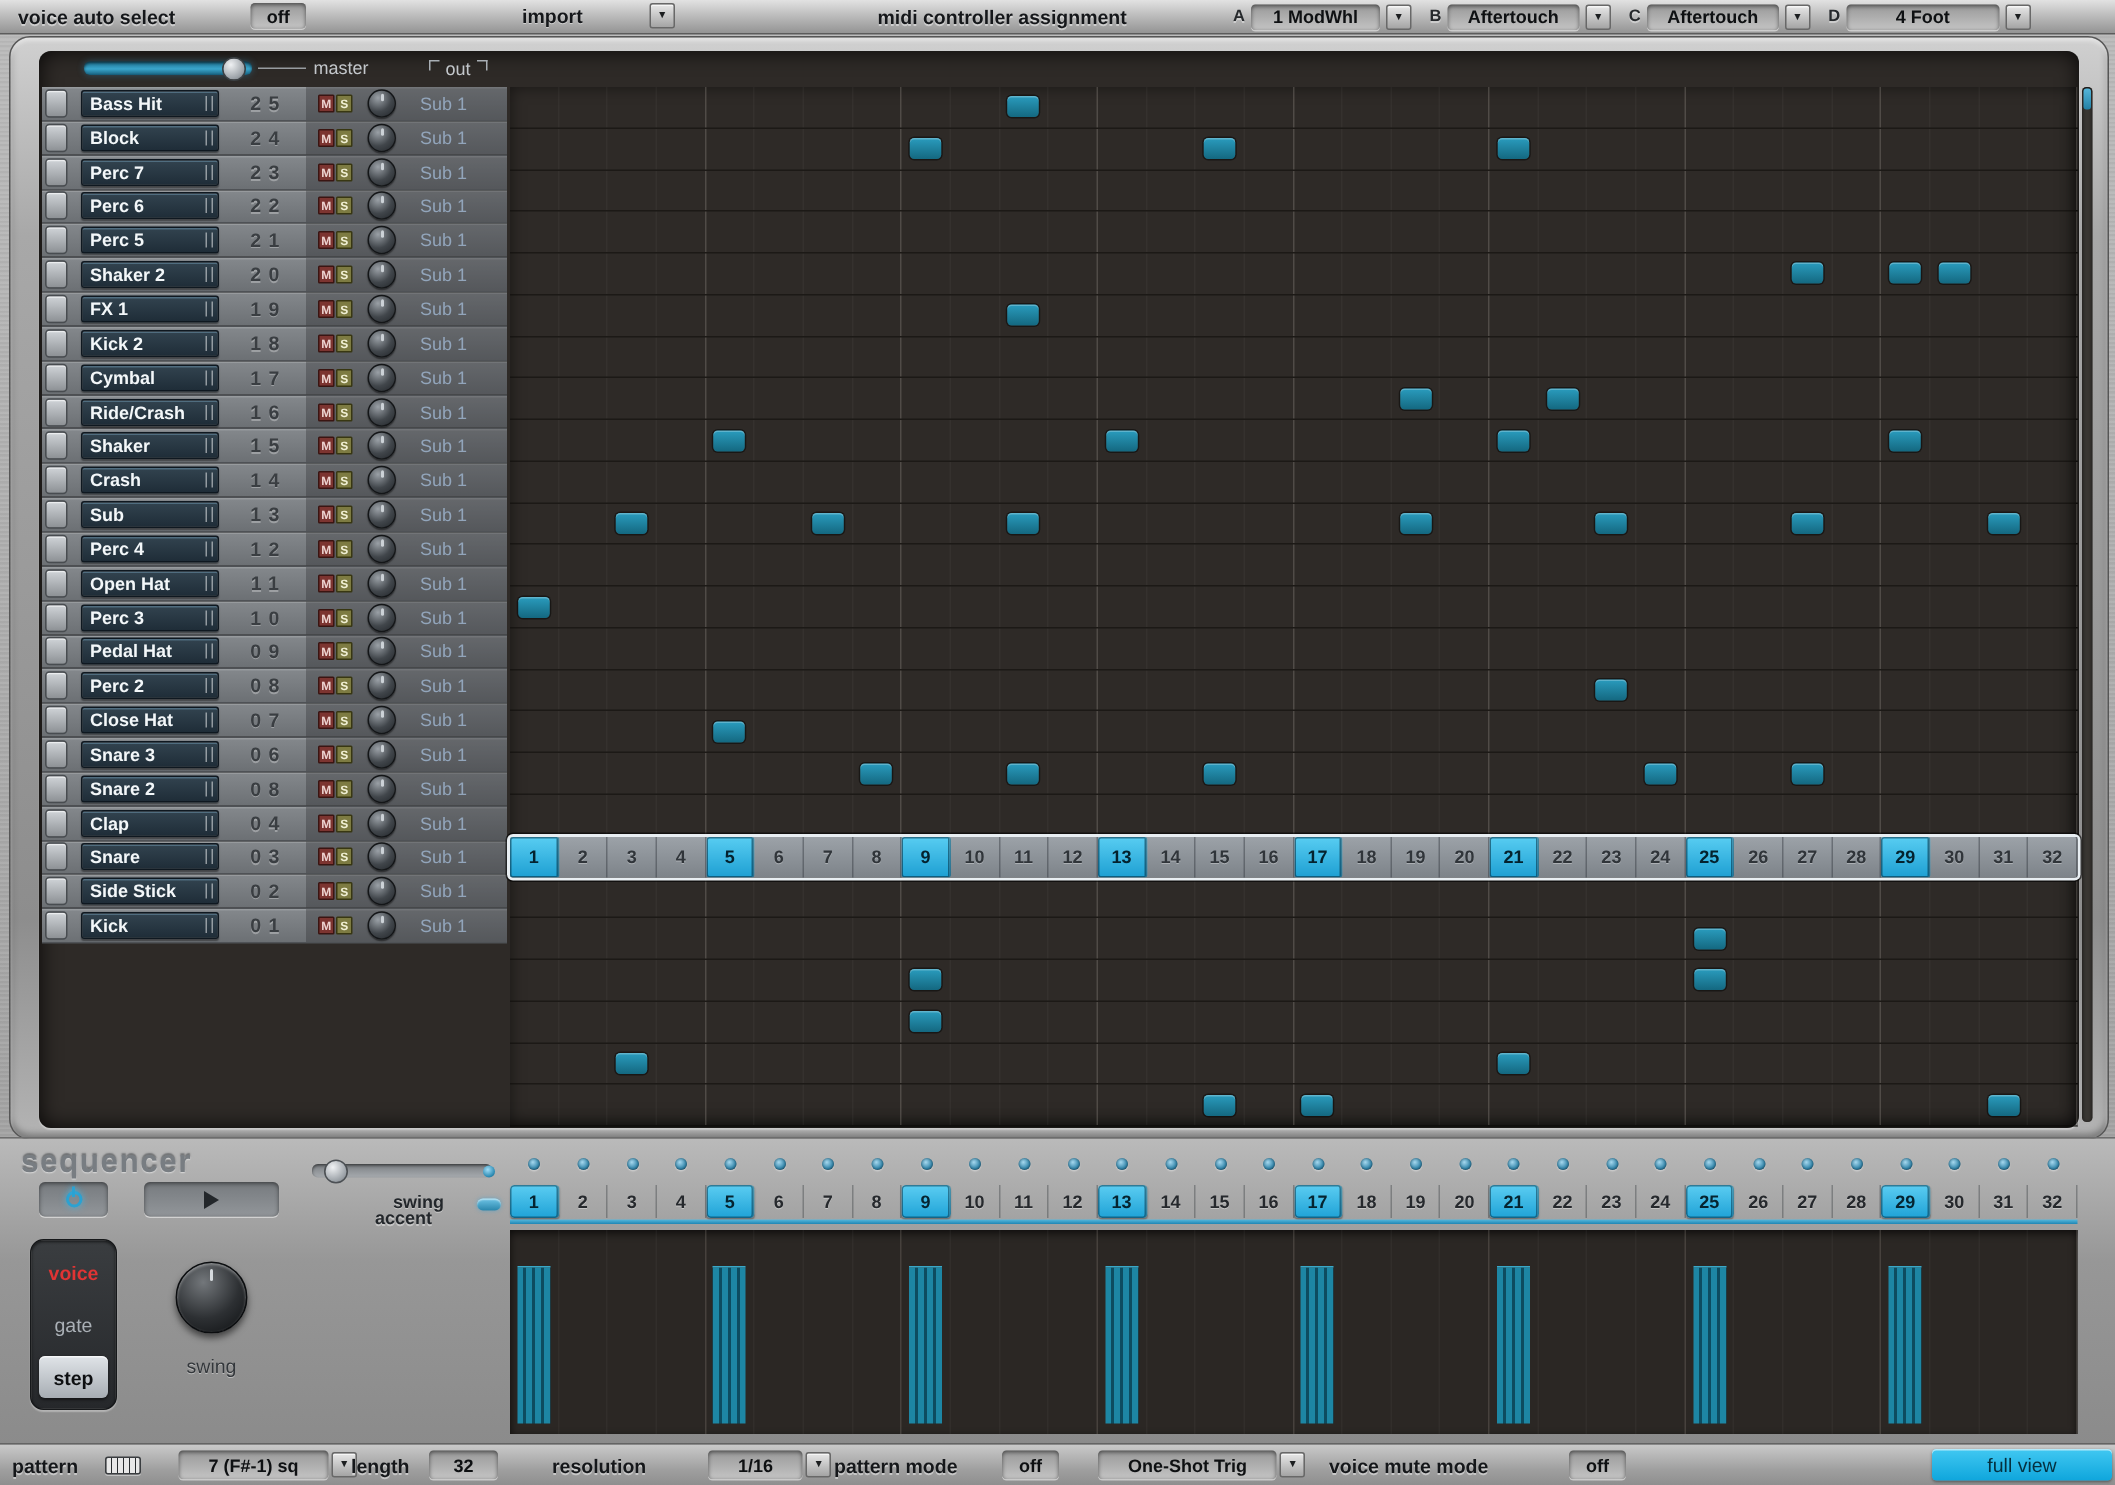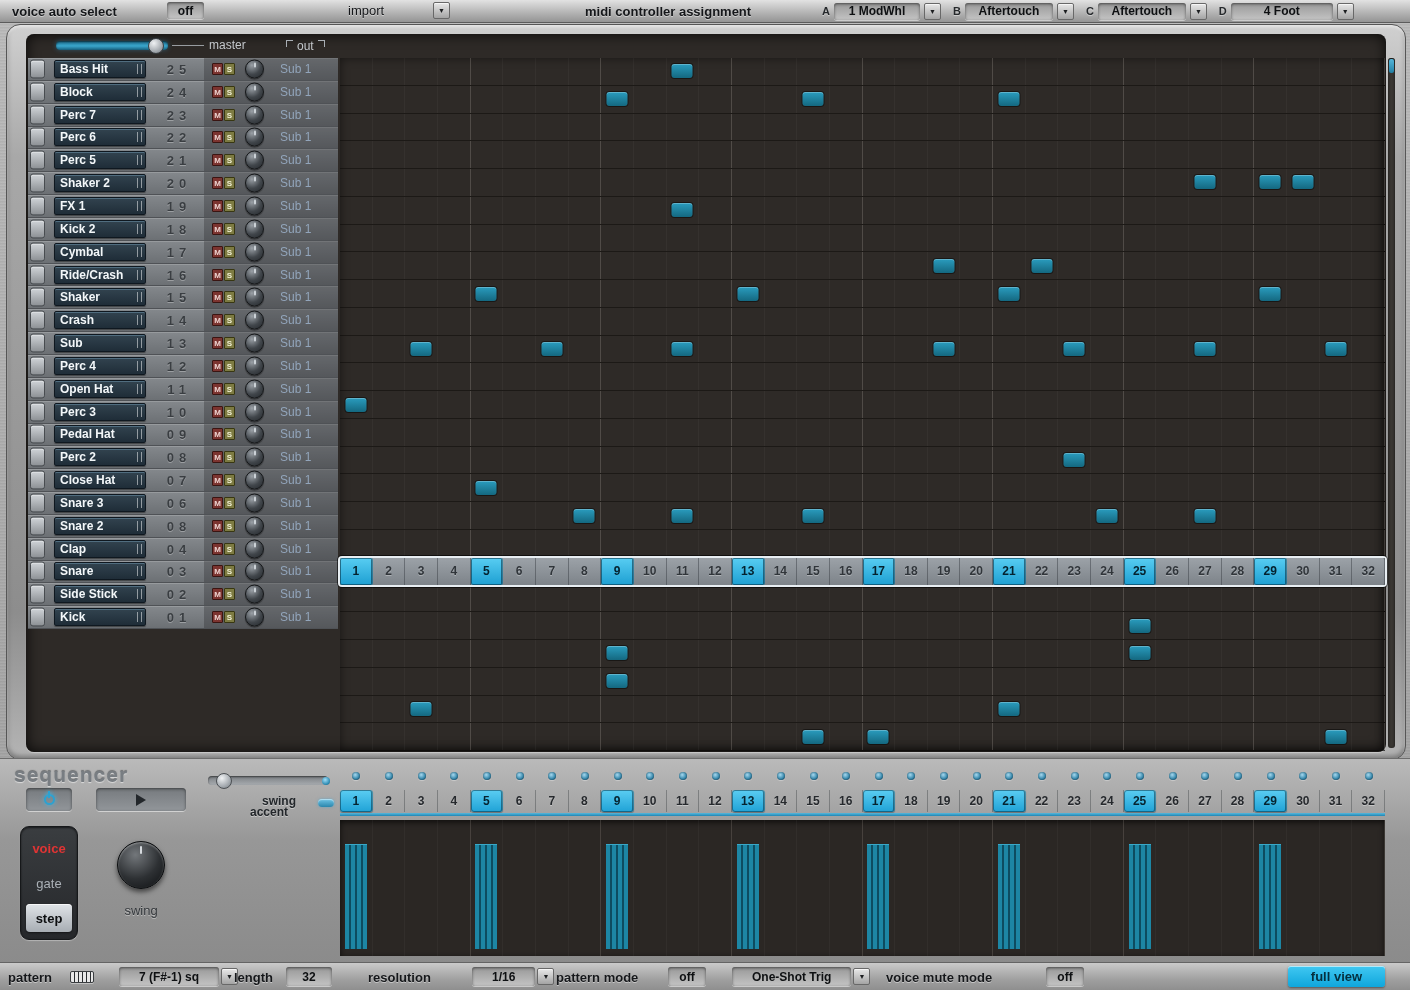--- a/index.html
+++ b/index.html
@@ -8,21 +8,21 @@
     background:
       repeating-linear-gradient(0deg, rgba(255,255,255,.035) 0 1px, rgba(0,0,0,.04) 2px 3px),
       linear-gradient(180deg,#bcbcbc,#9e9e9e);}
 
   
   .top-bar{position:absolute;left:0;top:0;width:1410px;height:22px;
     background:linear-gradient(#e2e2e2,#b6b6b6 55%,#949494);
     border-bottom:1px solid #5c5c5c;z-index:6;}
   .tb-label{position:absolute;top:4px;font-size:13px;font-weight:bold;color:#15171a;
     text-shadow:0 1px 0 rgba(255,255,255,.45);white-space:nowrap;}
-  .inline-label{font-size:13px;font-weight:normal;color:#15171a;text-shadow:0 1px 0 rgba(255,255,255,.45);}
+  .inline-label{font-size:13px;font-weight:bold;color:#15171a;text-shadow:0 1px 0 rgba(255,255,255,.45);}
   .well{background:linear-gradient(#989898,#c4c4c4);box-shadow:inset 0 1px 3px rgba(0,0,0,.55),0 1px 0 rgba(255,255,255,.5);
     border-radius:3px;color:#0e1012;font-size:12px;font-weight:bold;display:flex;align-items:center;justify-content:center;
     box-sizing:border-box;white-space:nowrap;}
   .dd-btn{width:17px;height:17px;background:linear-gradient(#e8e8e8,#a4a4a4);border:1px solid #686868;border-radius:2px;
     display:flex;align-items:center;justify-content:center;font-size:7px;color:#1c1e20;
     box-shadow:inset 0 1px 0 rgba(255,255,255,.65);box-sizing:border-box;flex:0 0 auto;}
   .import-wrap{position:absolute;left:348px;top:2px;width:102px;height:17px;display:flex;align-items:center;justify-content:space-between;}
   #assignments{position:absolute;left:822px;top:2px;height:18px;display:flex;gap:12px;align-items:center;}
   .ass-group{display:flex;align-items:center;gap:4px;}
   .slot-label{font-size:11px;font-weight:bold;color:#26292c;text-shadow:0 1px 0 rgba(255,255,255,.4);}
@@ -162,23 +162,23 @@
   
   .bottom-bar{position:absolute;left:0;top:962px;width:1410px;height:28px;
     background:linear-gradient(#cacaca,#9f9f9f 60%,#8d8d8d);border-top:1px solid #646464;z-index:6;}
   .bb-label{position:absolute;top:7px;font-size:13px;font-weight:bold;color:#15171a;
     text-shadow:0 1px 0 rgba(255,255,255,.45);white-space:nowrap;}
   .bb-well{position:absolute;top:4px;height:19px;}
   .dd-wrap{position:absolute;top:4px;height:19px;display:flex;gap:2px;align-items:center;}
   .dd-wrap .well{height:19px;flex:1;padding:0 20px;margin-left:20px;}
   .kbd-icon{position:absolute;left:70px;top:8px;width:24px;height:12px;border:1px solid #3a3d40;border-radius:2px;
     background:repeating-linear-gradient(90deg,#e8e8e8 0 3px,#2a2d30 3px 4px);box-shadow:0 1px 0 rgba(255,255,255,.4);box-sizing:border-box;}
-  .full-view-btn{position:absolute;left:1288px;top:3px;width:97px;height:21px;border-radius:3px;
+  .full-view-btn{position:absolute;left:1288px;top:3px;width:120px;height:21px;border-radius:3px;
     background:linear-gradient(#41c8f2,#0fa6dc);display:flex;align-items:center;justify-content:center;
-    font-size:13px;font-weight:bold;color:#05303f;
+    font-size:13px;font-weight:normal;color:#05303f;
     box-shadow:inset 0 1px 0 rgba(255,255,255,.6),0 1px 2px rgba(0,0,0,.4);}
 </style>
 </head>
 <body>
 
 <div class="stage">
 
   <div class="top-bar">
     <span class="tb-label" style="left:12px">voice auto select</span>
     <span class="well" style="position:absolute;left:167px;top:2px;width:37px;height:17px">off</span>

